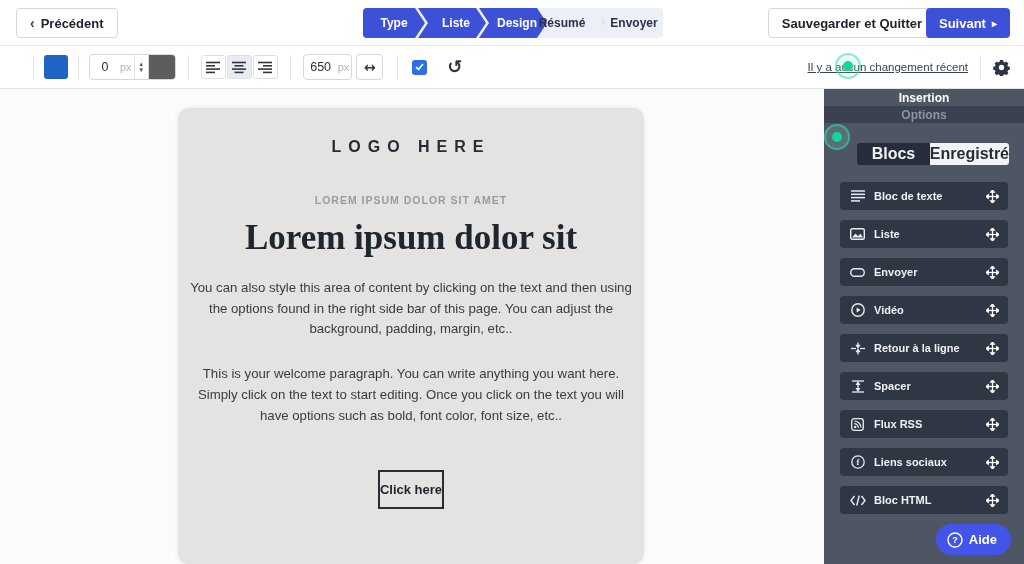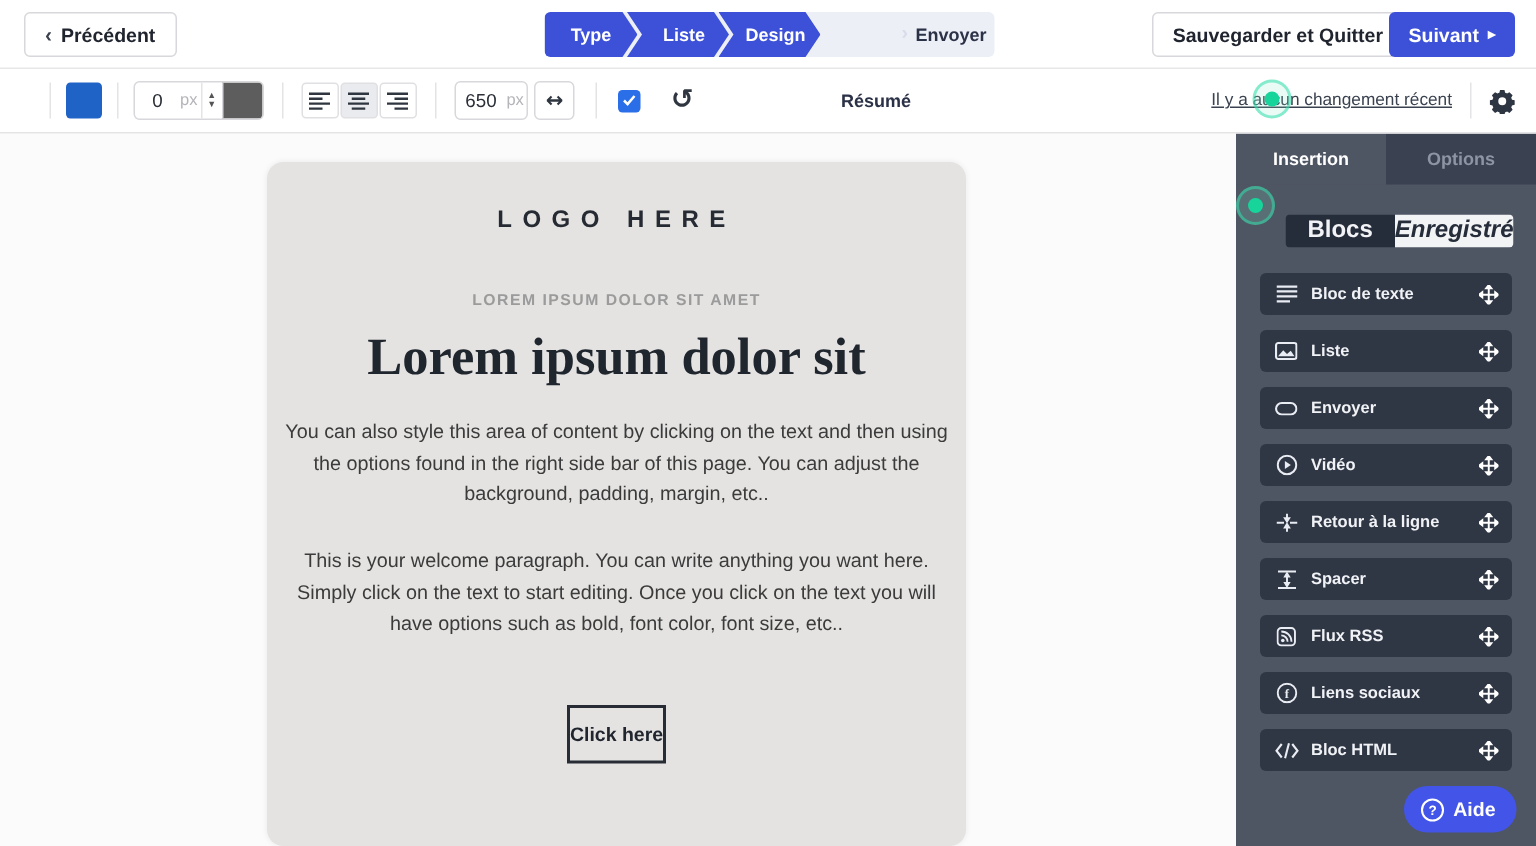--- a/index.html
+++ b/index.html
@@ -27,21 +27,21 @@
   .step { position:absolute; top:0; height:30px; display:flex; align-items:center;
     justify-content:center; font-size:12px; font-weight:bold; cursor:pointer; }
   .step.blue { background:#3d51d8; color:#fff; }
   .step.light { color:#2b3147; background:transparent; }
   .step-type  { left:0; width:62px; border-radius:4px 0 0 4px;
     clip-path:polygon(0 0, calc(100% - 10px) 0, 100% 50%, calc(100% - 10px) 100%, 0 100%); }
   .step-liste { left:55px; width:68px; padding-left:8px;
     clip-path:polygon(0 0, calc(100% - 10px) 0, 100% 50%, calc(100% - 10px) 100%, 0 100%, 10px 50%); }
   .step-design{ left:116px; width:68px; padding-left:8px;
     clip-path:polygon(0 0, calc(100% - 10px) 0, 100% 50%, calc(100% - 10px) 100%, 0 100%, 10px 50%); }
-  .step-resume{ left:192px; width:58px;margin-top:44px; }
+  .step-resume{ left:170px; width:58px; }
   .step-envoyer{ left:242px; width:58px; }
   .step-sep { position:absolute; left:238px; top:6px; font-size:13px; color:#d9dce9; font-weight:bold; }
 
   
   .toolbar { position:absolute; top:46px; left:0; width:1024px; height:43px;
     background:#fff; border-bottom:1px solid #e4e4e6; z-index:25;
     display:flex; align-items:center; }
   .tdiv { width:1px; height:24px; background:#e4e4e6; }
   .swatch { width:24px; height:24px; border-radius:3px; cursor:pointer; }
   .numgroup { display:flex; align-items:stretch; height:26px; border:1px solid #d8d8dc;
@@ -81,31 +81,31 @@
     cursor:pointer; }
   .para1 { margin-top:24px; }
   .para2 { margin-top:20px; }
   .cta { display:inline-block; margin-top:44px; border:2px solid #272c35; background:transparent;
     padding:10px 0; font-size:13px; font-weight:bold; color:#20252e; cursor:pointer;
     font-family:"Liberation Sans", sans-serif; }
 
   
   .sidebar { position:absolute; top:89px; right:0; width:200px; height:475px;
     background:#4e5563; z-index:20; }
-  .side-tabs { display:flex; height:34px; }
+  .side-tabs { display:flex; height:34px;flex-direction:column; }
   .side-tab { flex:1; display:flex; align-items:center; justify-content:center;
     font-size:12px; font-weight:bold; cursor:pointer; }
   .side-tab.active { background:#4e5563; color:#fff; }
   .side-tab.inactive { background:#3a4150; color:#8d95a5; }
   .segmented { position:absolute; left:33px; top:54px; width:152px; height:22px;
     display:flex; border-radius:3px; overflow:hidden; }
   .seg { flex:1; display:flex; align-items:center; justify-content:center;
     font-size:16px; font-weight:bold; cursor:pointer; }
   .seg.dark { background:#262d3a; color:#f2f3f6; }
-  .seg.lightseg { background:#f2f3f5; color:#262d3a;font-style:italic; }
+  .seg.lightseg { background:#f2f3f5; color:#262d3a; }
   .blocklist { position:absolute; left:16px; top:93px; width:168px; }
   .block { height:28px; margin-bottom:10px; background:#2f3644; border-radius:4px;
     display:flex; align-items:center; padding:0 9px; cursor:pointer; }
   .block .bicon { width:17px; display:flex; align-items:center; justify-content:center; }
   .block .blabel { margin-left:8px; font-size:11px; font-weight:bold; color:#f0f2f6; }
   .block .move { margin-left:auto; display:flex; align-items:center; }
 
   
   .help-btn { position:absolute; right:13px; bottom:9px; height:31px; z-index:40;
     background:#4355e8; border:none; border-radius:16px; padding:0 14px 0 11px;

